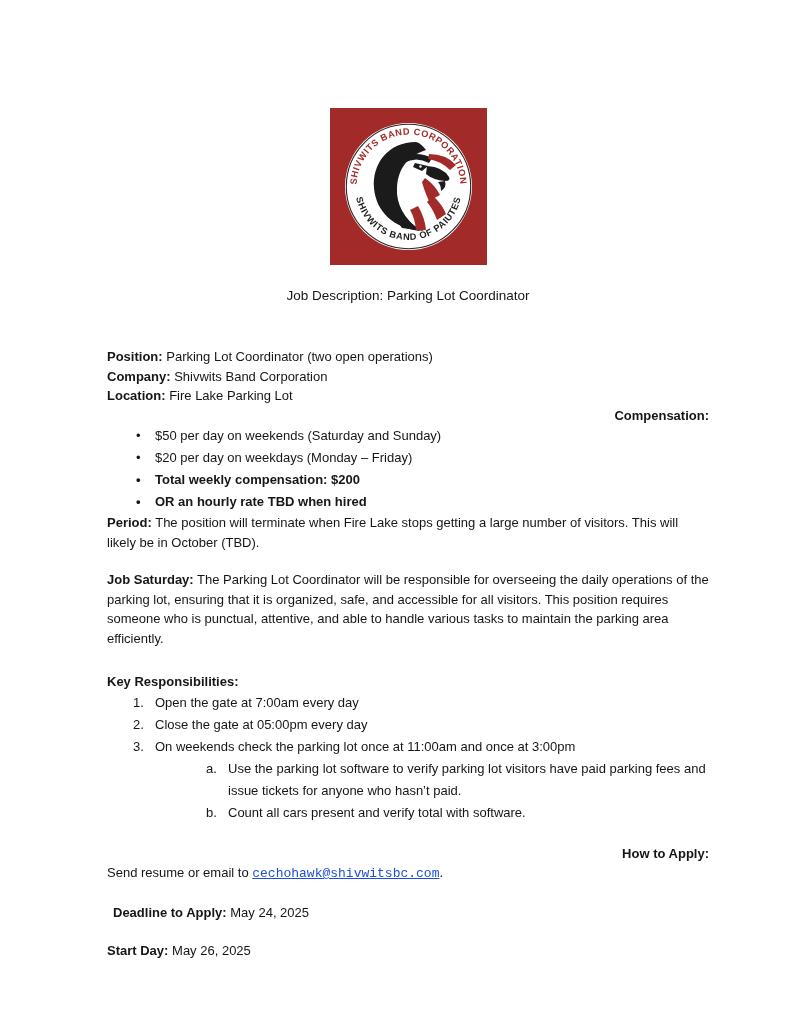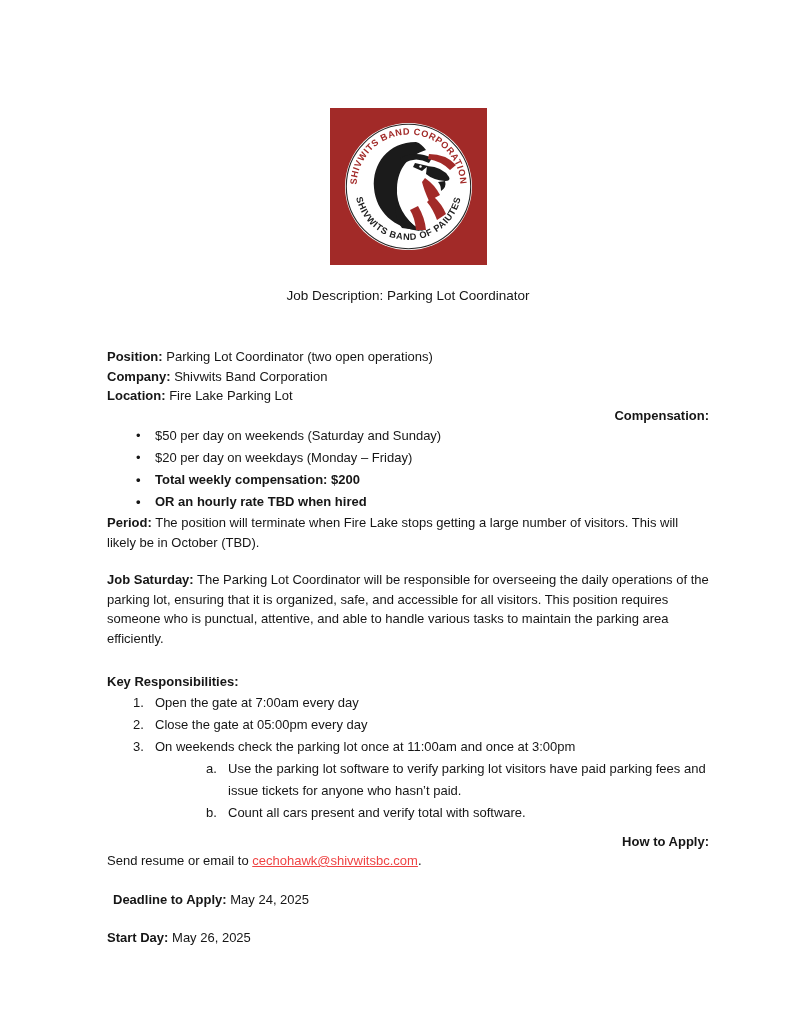--- a/index.html
+++ b/index.html
@@ -26,24 +26,24 @@
   .fields { margin-top:43px; }
   .lbl { font-weight:bold;text-align:right; }
   .li-row { font-size:13px; line-height:22px; position:relative; padding-left:48px; }
   .li-row .marker { position:absolute; left:29px; top:0; }
   .li-row.num .marker { left:26px; }
   .li-row.bold { font-weight:bold; }
   .sub-row { padding-left:121px; }
   .sub-row .marker { left:99px !important; }
   .job-summary { margin-top:18px; }
   .key-resp-heading { margin-top:24px; font-weight:bold; }
-  .how-apply { margin-top:8px; }
+  .how-apply { margin-top:20px; }
   .deadline { margin-top:19px;padding-left:6px; }
   .start-day { margin-top:19px; }
-  a.email-link { color:#ef4444; text-decoration:underline; cursor:pointer; }
+  a.email-link { color:#1d4ed8; text-decoration:underline; cursor:pointer;font-family:Liberation Mono, monospace; }
 </style>
 </head>
 <body>
 
 <div class="page">
   <div class="content">
 
     <div class="logo-wrap">
       <svg viewBox="0 0 157 157" aria-hidden="true">
         <rect width="157" height="157" fill="#A22A28"></rect>

